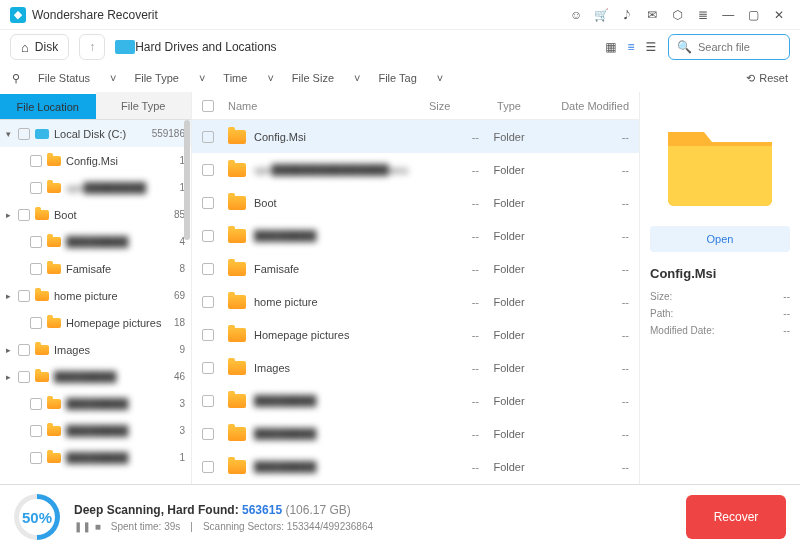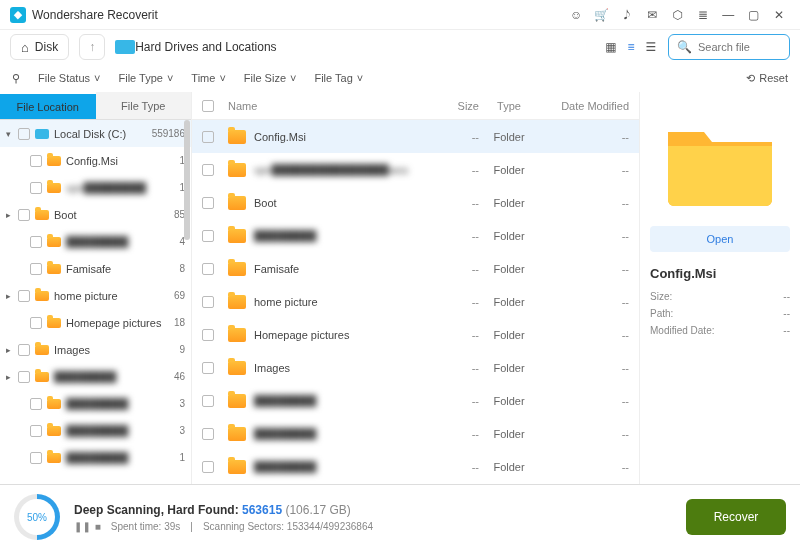--- a/index.html
+++ b/index.html
@@ -16,21 +16,21 @@
 .updisk{width:26px;height:26px;border:1px solid #e2e2e2;border-radius:6px;display:inline-flex;align-items:center;justify-content:center;color:#999}
 .disk-icon{width:20px;height:14px;background:#37b7e7;border-radius:2px}
 .crumb{display:flex;align-items:center;font-weight:500;color:#333}
 .toolbar .spacer{flex:1}
 .viewbtns{display:flex;gap:6px;align-items:center}
 .viewbtns span{width:14px;height:14px;display:inline-flex;align-items:center;justify-content:center;color:#555}
 .viewbtns .active{color:#2f7de1}
 .searchbox{height:26px;width:122px;border:1px solid #3aa9e8;border-radius:6px;display:flex;align-items:center;padding:0 8px;gap:6px;color:#999}
 .searchbox input{border:none;outline:none;width:80px;font-size:11px;color:#555}
 .filterbar{height:28px;display:flex;align-items:center;padding:0 12px;gap:18px;color:#555;font-size:11px}
-.filterbar .filterbtn{display:inline-flex;align-items:center;gap:4px;cursor:pointer}
+.filterbar .filterbtn{display:inline-flex;align-items:center;gap:20px;cursor:pointer}
 .filterbar .reset{margin-left:auto;display:inline-flex;align-items:center;gap:4px}
 .main{display:flex;height:392px}
 .sidebar{width:192px;border-right:1px solid #eee;display:flex;flex-direction:column}
 .tabs{display:flex;height:28px;border-bottom:1px solid #e0e0e0}
 .tabs div{flex:1;display:flex;align-items:center;justify-content:center;font-size:11px;color:#666;cursor:pointer}
 .tabs .tabactive{background:#0ea5e9;color:#333;border-top:2px solid #fff}
 .tabs div:not(.tabactive){background:#f3f3f3}
 .tree{flex:1;overflow:hidden;position:relative}
 .tree .row{height:27px;display:flex;align-items:center;padding:0 6px;color:#444;font-size:11px}
 .tree .row .chk{width:12px;height:12px;border:1px solid #bbb;border-radius:2px;margin-right:5px;flex:none}
@@ -39,49 +39,49 @@
 .tree .row .lbl{flex:1;overflow:hidden;white-space:nowrap;text-overflow:ellipsis}
 .tree .row .cnt{color:#777;font-size:10px;padding-left:4px}
 .tree .row.sel{background:#eef6fd}
 .tree .row.d1{padding-left:18px}
 .tree .scrollbar{position:absolute;right:1px;top:0;bottom:0;width:6px}
 .tree .scrollbar .thumb{position:absolute;top:0;width:6px;height:120px;background:#cfcfcf;border-radius:3px}
 .center{flex:1;display:flex;flex-direction:column;border-right:1px solid #eee}
 .listhead{height:28px;display:flex;align-items:center;padding:0 10px;color:#888;font-size:11px;border-bottom:1px solid #eee}
 .listhead .hchk{width:12px;height:12px;border:1px solid #bbb;border-radius:2px;margin-right:14px}
 .listhead .hname{flex:1}
-.listhead .hsize{width:50px;text-align:right}
+.listhead .hsize{width:50px;}
 .listhead .htype{width:60px;text-align:center}
 .listhead .hdate{width:90px;text-align:right}
 .listbody{flex:1;overflow:hidden}
 .lrow{height:33px;display:flex;align-items:center;padding:0 10px;font-size:11px;color:#444}
 .lrow.sel{background:#e9f3fd}
 .lrow .chk{width:12px;height:12px;border:1px solid #bbb;border-radius:2px;margin-right:14px}
 .lrow .ficon{width:18px;height:14px;margin-right:8px}
 .lrow .name{flex:1;overflow:hidden;white-space:nowrap;text-overflow:ellipsis}
 .lrow .size{width:50px;text-align:right;color:#888}
 .lrow .type{width:60px;text-align:center;color:#666}
 .lrow .date{width:90px;text-align:right;color:#888}
 .preview{width:160px;padding:10px;display:flex;flex-direction:column;align-items:center}
 .bigfolder{width:120px;height:100px;margin-top:10px}
 .openbtn{width:100%;height:26px;background:#e9f3fd;color:#2f7de1;border:none;border-radius:4px;margin-top:14px;font-size:11px;cursor:pointer}
 .pv-name{align-self:flex-start;font-weight:600;font-size:13px;margin-top:14px}
 .pv-meta{align-self:flex-start;width:100%;margin-top:10px;font-size:10px;color:#888}
 .pv-meta div{display:flex;justify-content:space-between;margin-bottom:6px}
 .footer{height:65px;border-top:1px solid #ddd;display:flex;align-items:center;padding:0 14px;gap:14px}
 .progring{width:46px;height:46px;border-radius:50%;position:relative;background:conic-gradient(#2f9fe8 0 180deg,#e8e8e8 180deg 360deg)}
 .progring::after{content:"";position:absolute;inset:5px;border-radius:50%;background:#fff}
-.progring span{position:absolute;inset:0;display:flex;align-items:center;justify-content:center;font-size:10px;color:#2f9fe8;font-weight:400;z-index:1}
+.progring span{position:absolute;inset:0;display:flex;align-items:center;justify-content:center;font-size:15px;color:#2f9fe8;font-weight:700;z-index:1}
 .footinfo{flex:1}
 .footinfo .l1{font-size:12px;font-weight:600;color:#333}
 .footinfo .l1 .count{color:#2f7de1}
 .footinfo .l1 .gb{color:#888;font-weight:400}
 .footinfo .l2{font-size:10px;color:#888;margin-top:4px;display:flex;align-items:center;gap:10px}
 .footinfo .l2 .ctrl{display:inline-flex;gap:4px}
-.recoverbtn{width:100px;height:36px;background:#4d7c0f;color:#fff;border:none;border-radius:6px;font-size:12px;cursor:pointer}
+.recoverbtn{width:100px;height:44px;background:#ef4444;color:#fff;border:none;border-radius:6px;font-size:12px;cursor:pointer}
 .folder-ye{width:100%;height:100%;background:linear-gradient(#ffbf3a,#ff9c1f);border-radius:2px;position:relative}
 .folder-ye::before{content:"";position:absolute;top:-3px;left:0;width:40%;height:4px;background:#ffbf3a;border-radius:2px 2px 0 0}
 .blur{filter:blur(3px)}
 svg.bigf{width:100%;height:100%}
 </style>
 </head>
 <body>
 
 <div class="titlebar">
   <div class="logo">◆</div>

